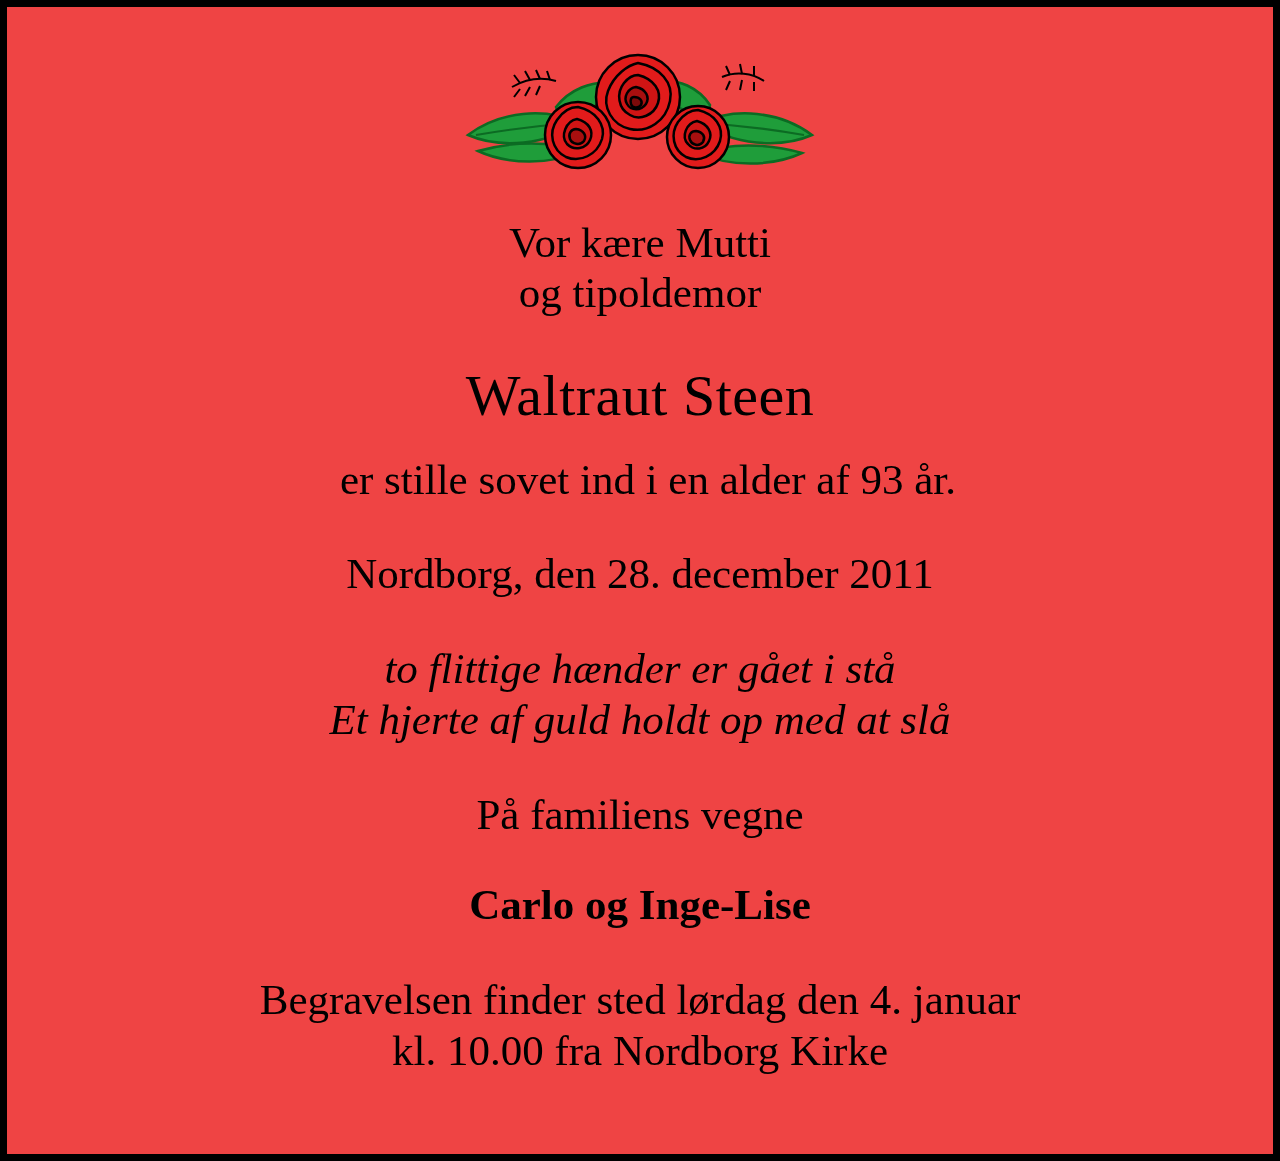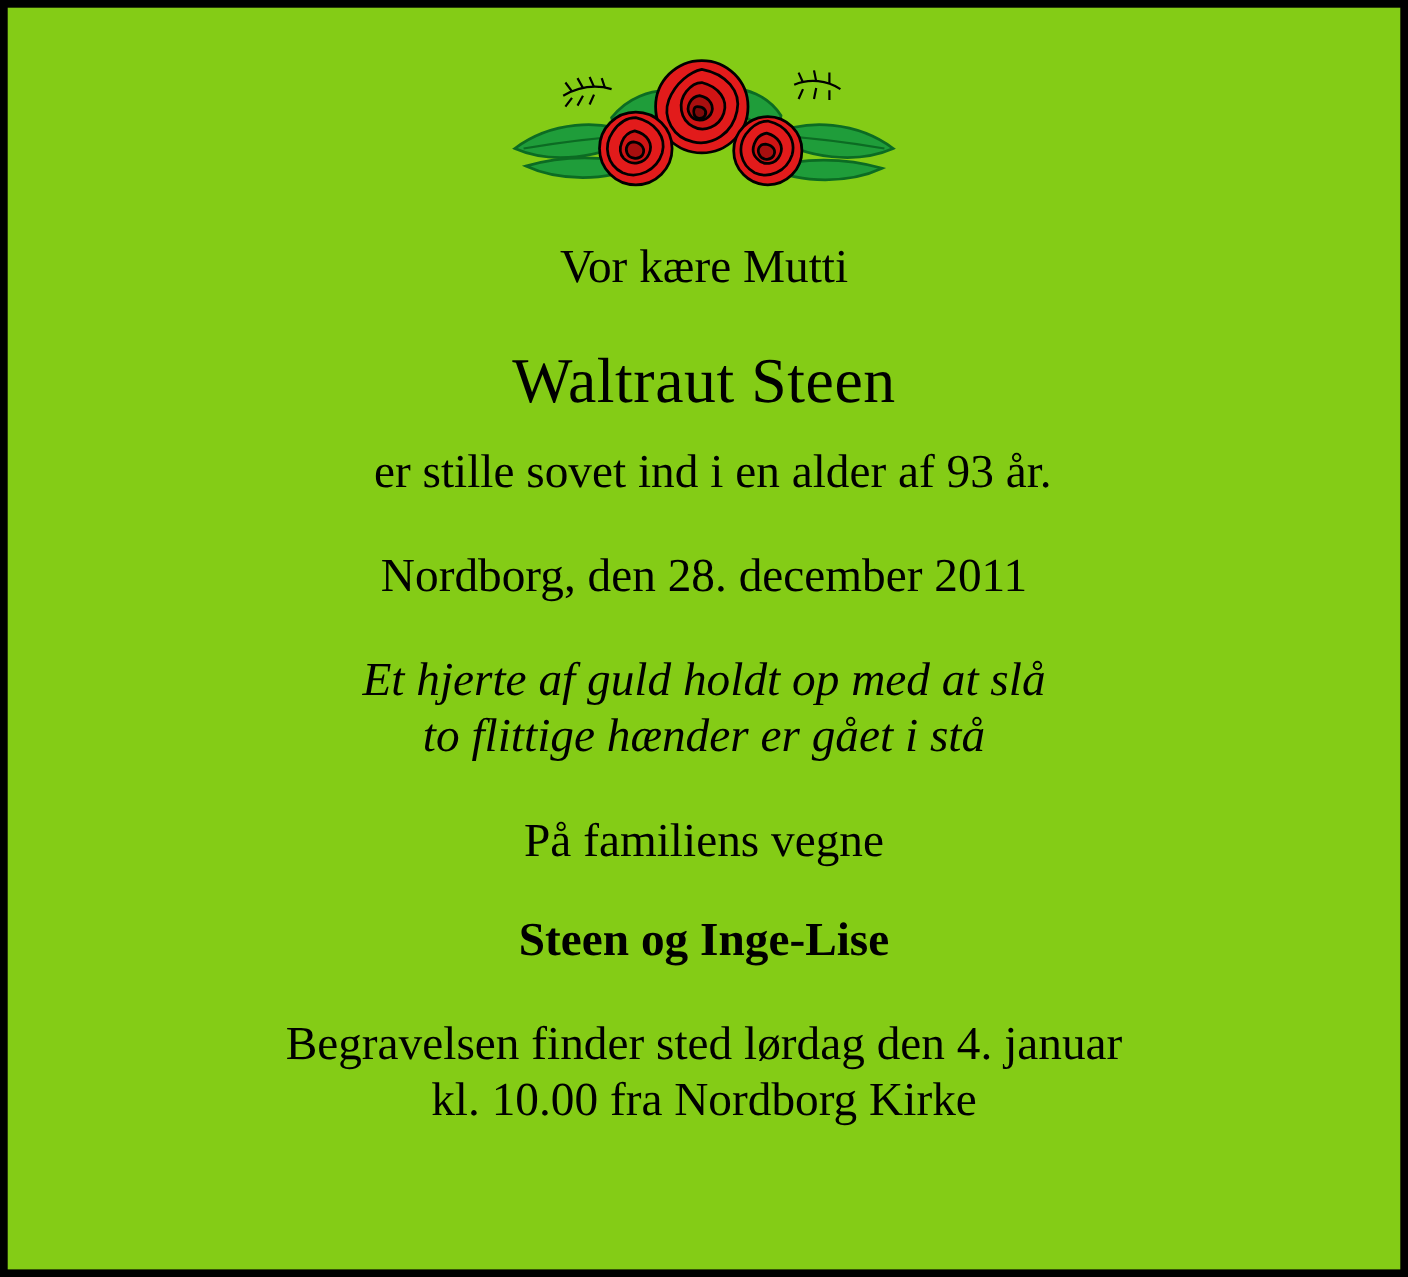--- a/index.html
+++ b/index.html
@@ -12,21 +12,21 @@
     height: 1161px;
     font-family: "Liberation Serif", serif;
     color: #000000;
     overflow: hidden;
   }
   .notice-card {
     box-sizing: border-box;
     width: 1280px;
     height: 1161px;
     border: 7px solid #000000;
-    background: #84cc16;
+    background: #ef4444;
     display: flex;
     flex-direction: column;
     align-items: center;
     padding-top: 42px;
   }
   .flower-wrap {
     width: 360px;
     height: 125px;
     display: flex;
     align-items: center;
@@ -136,36 +136,37 @@
         <path d="M237 72 C248 75, 253 84, 249 92 C245 101, 234 102, 228 95 C221 88, 226 74, 237 72 Z" fill="#cf1414"></path>
         <path d="M236 82 C243 83, 246 88, 243 93 C239 98, 232 96, 230 91 C228 86, 231 82, 236 82 Z" fill="#a80f0f"></path>
       </g>
     </svg>
   </div>
 
   <div class="text-block">
 
     <div class="intro">
       <span class="line">Vor kære Mutti</span>
+      <span class="line">og tipoldemor</span>
     </div>
 
     <div class="name">Waltraut Steen</div>
 
     <div class="age-line">er stille sovet ind i en alder af 93 år.</div>
 
     <div class="place-date">Nordborg, den 28. december 2011</div>
 
     <div class="verse">
+      <span class="line">to flittige hænder er gået i stå</span>
       <span class="line">Et hjerte af guld holdt op med at slå</span>
-      <span class="line">to flittige hænder er gået i stå</span>
     </div>
 
     <div class="on-behalf">På familiens vegne</div>
 
-    <div class="signers">Steen og Inge-Lise</div>
+    <div class="signers">Carlo og Inge-Lise</div>
 
     <div class="funeral">
       <span class="line">Begravelsen finder sted lørdag den 4. januar</span>
       <span class="line">kl. 10.00 fra Nordborg Kirke</span>
     </div>
 
   </div>
 </div>
 
 </body></html>

